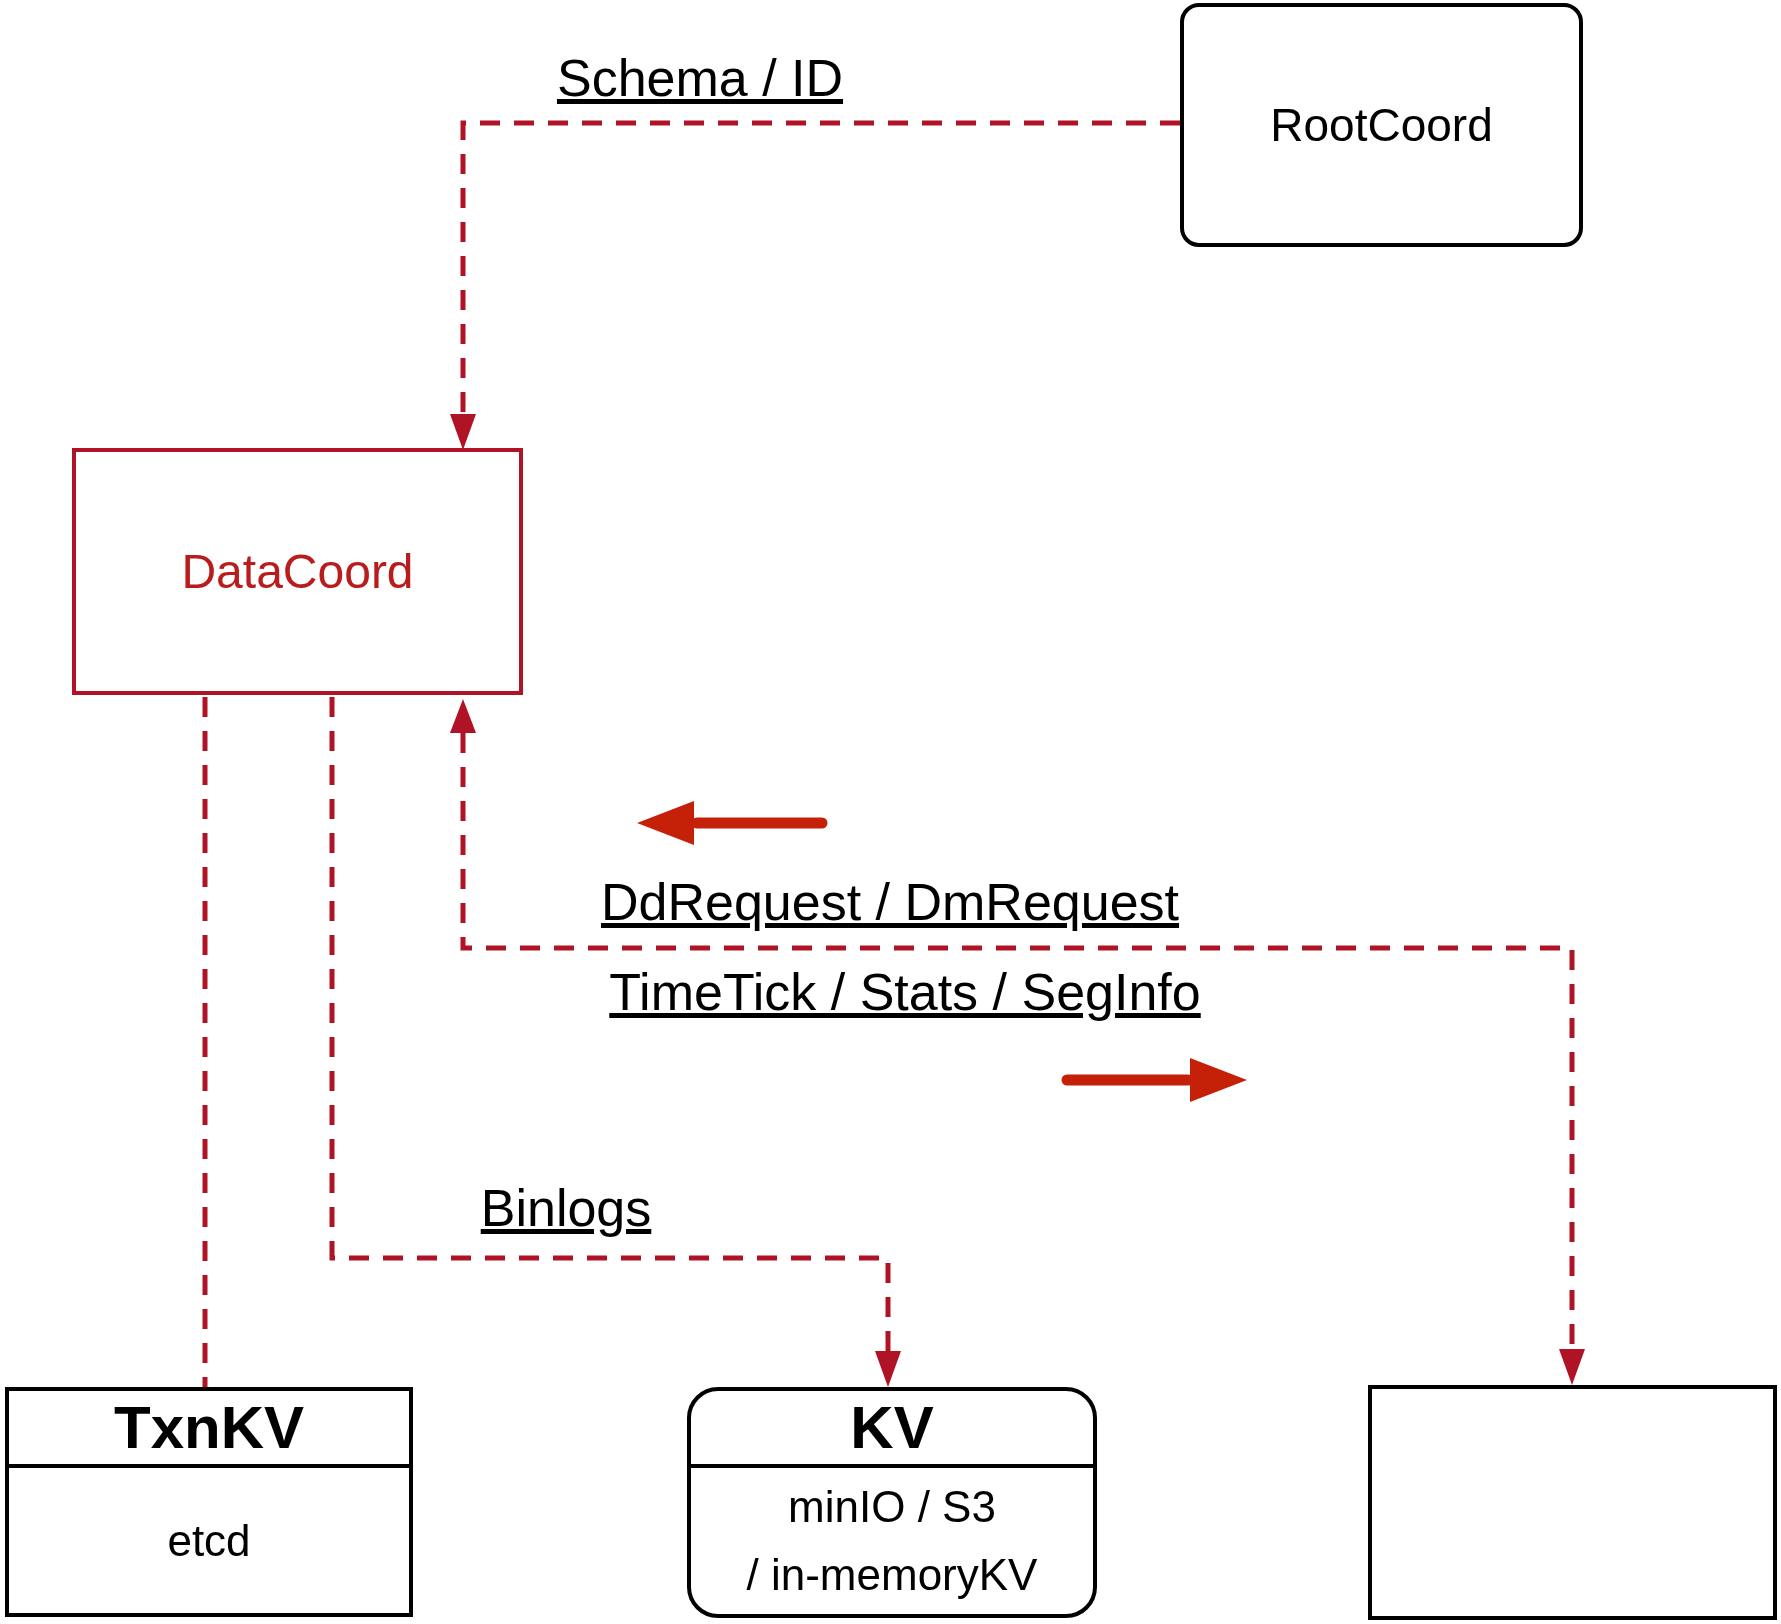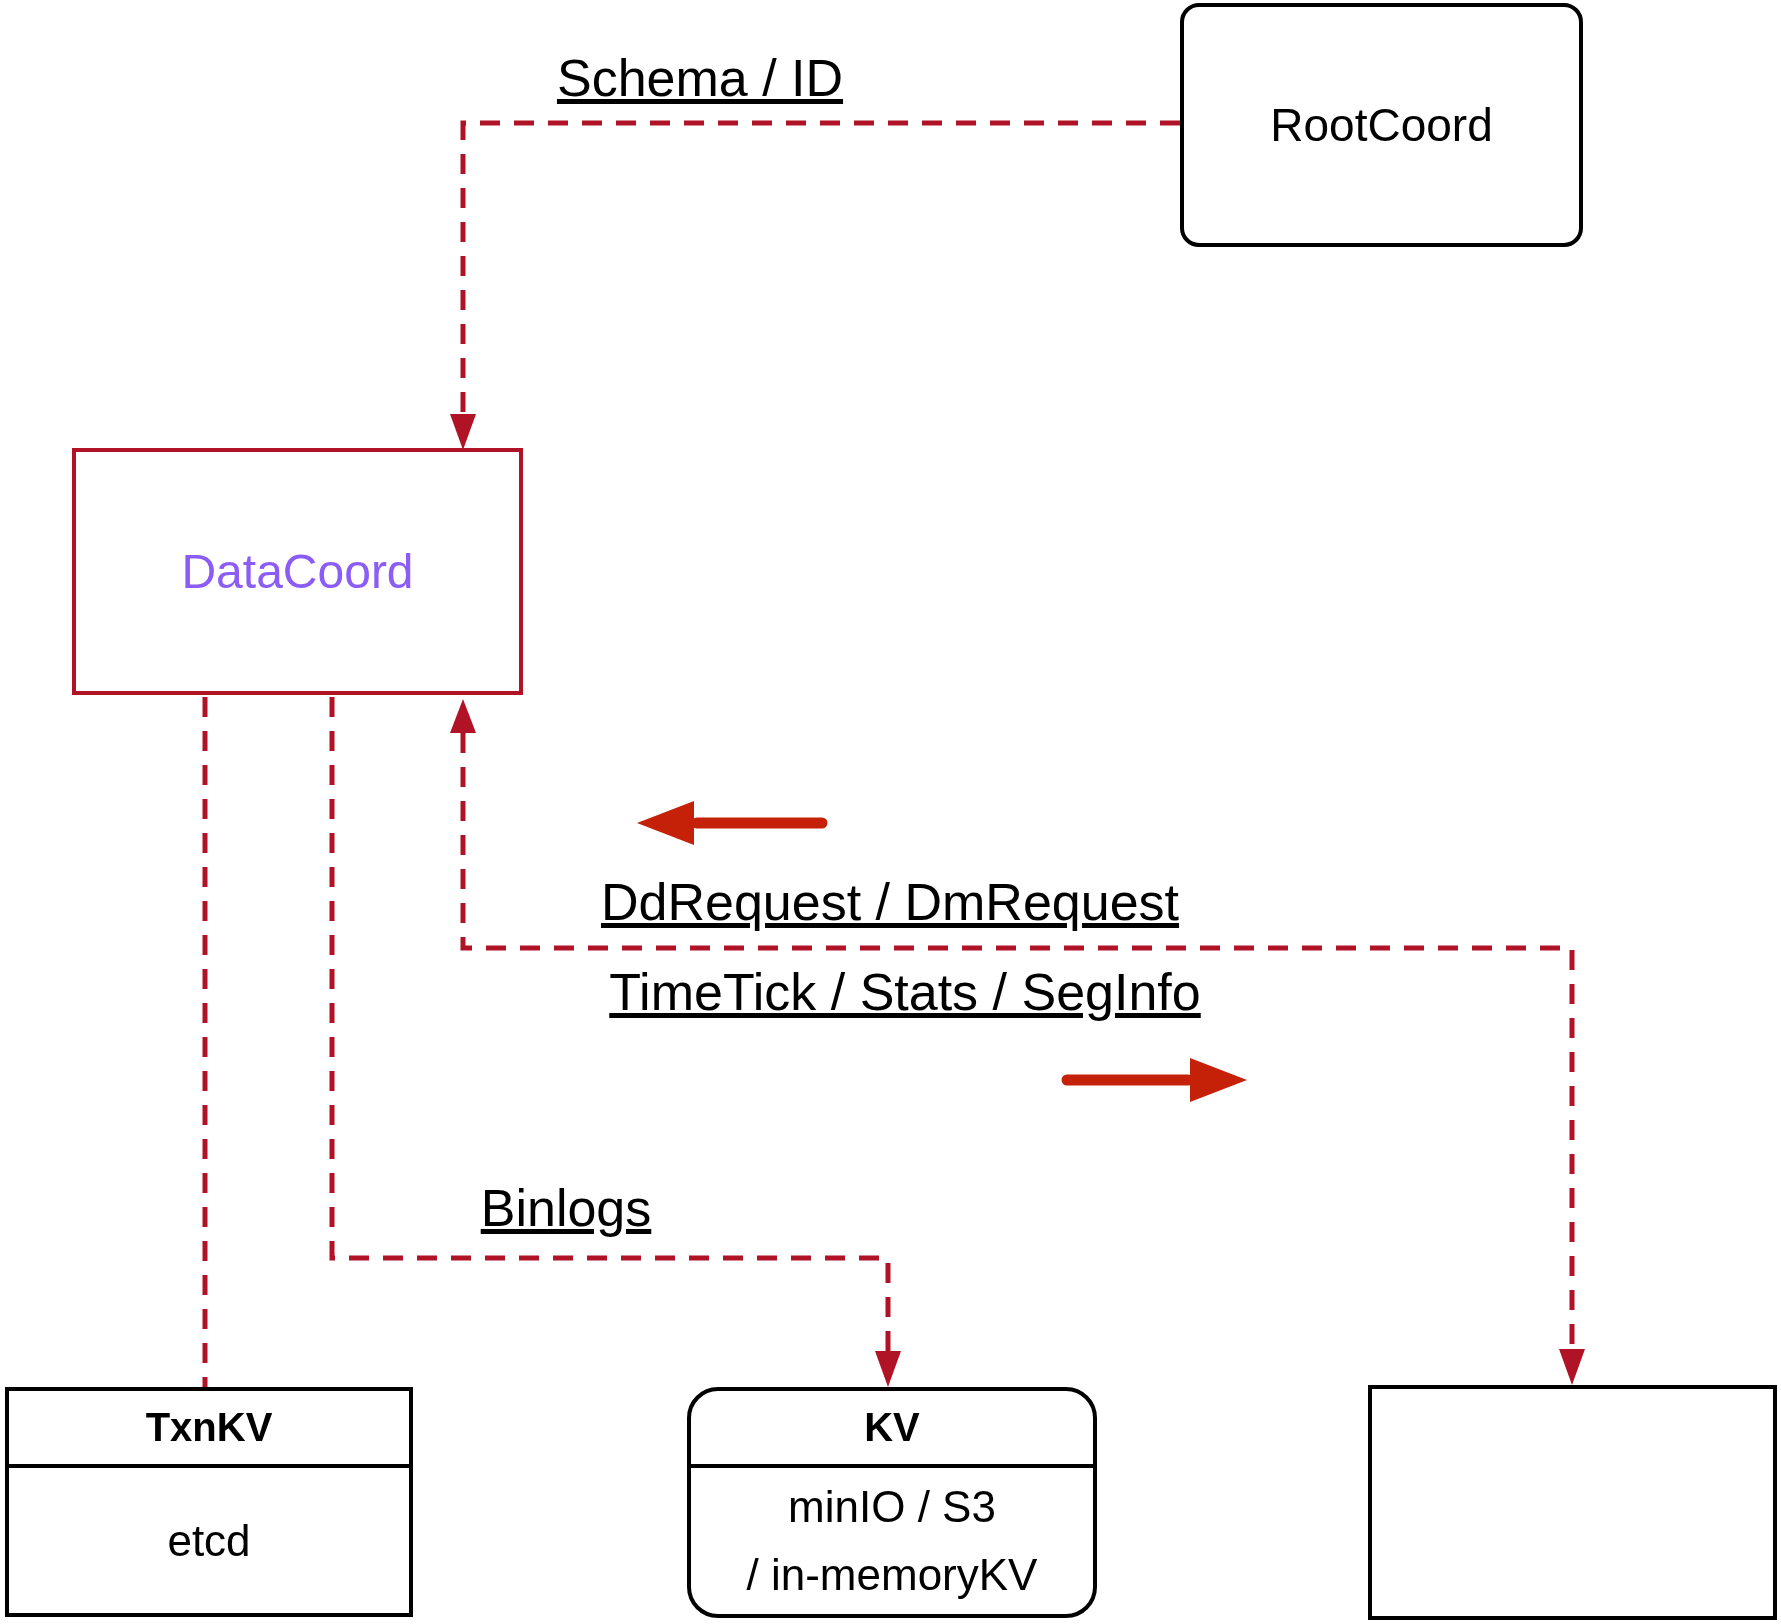--- a/index.html
+++ b/index.html
@@ -25,38 +25,38 @@
 
   .node {
     position: absolute;
     display: flex;
     align-items: center;
     justify-content: center;
     background: #ffffff;
     text-align: center;
   }
   .node.plain { border: 4px solid #000000; font-size: 46px; color: #000000; }
-  .node.accent { border: 4px solid #b01226; font-size: 48px; color: #8b5cf6; }
+  .node.accent { border: 4px solid #b01226; font-size: 48px; color: #b91c1c; }
 
   .node-split {
     position: absolute;
     border: 4px solid #000000;
     background: #ffffff;
     display: flex;
     flex-direction: column;
   }
   .split-header {
     height: 77px;
     flex: 0 0 77px;
     border-bottom: 4px solid #000000;
     display: flex;
     align-items: center;
     justify-content: center;
     font-weight: bold;
-    font-size: 40px;
+    font-size: 60px;
     color: #000000;
   }
   .split-body {
     flex: 1 1 auto;
     display: flex;
     flex-direction: column;
     align-items: center;
     justify-content: center;
     font-size: 44px;
     line-height: 68px;

